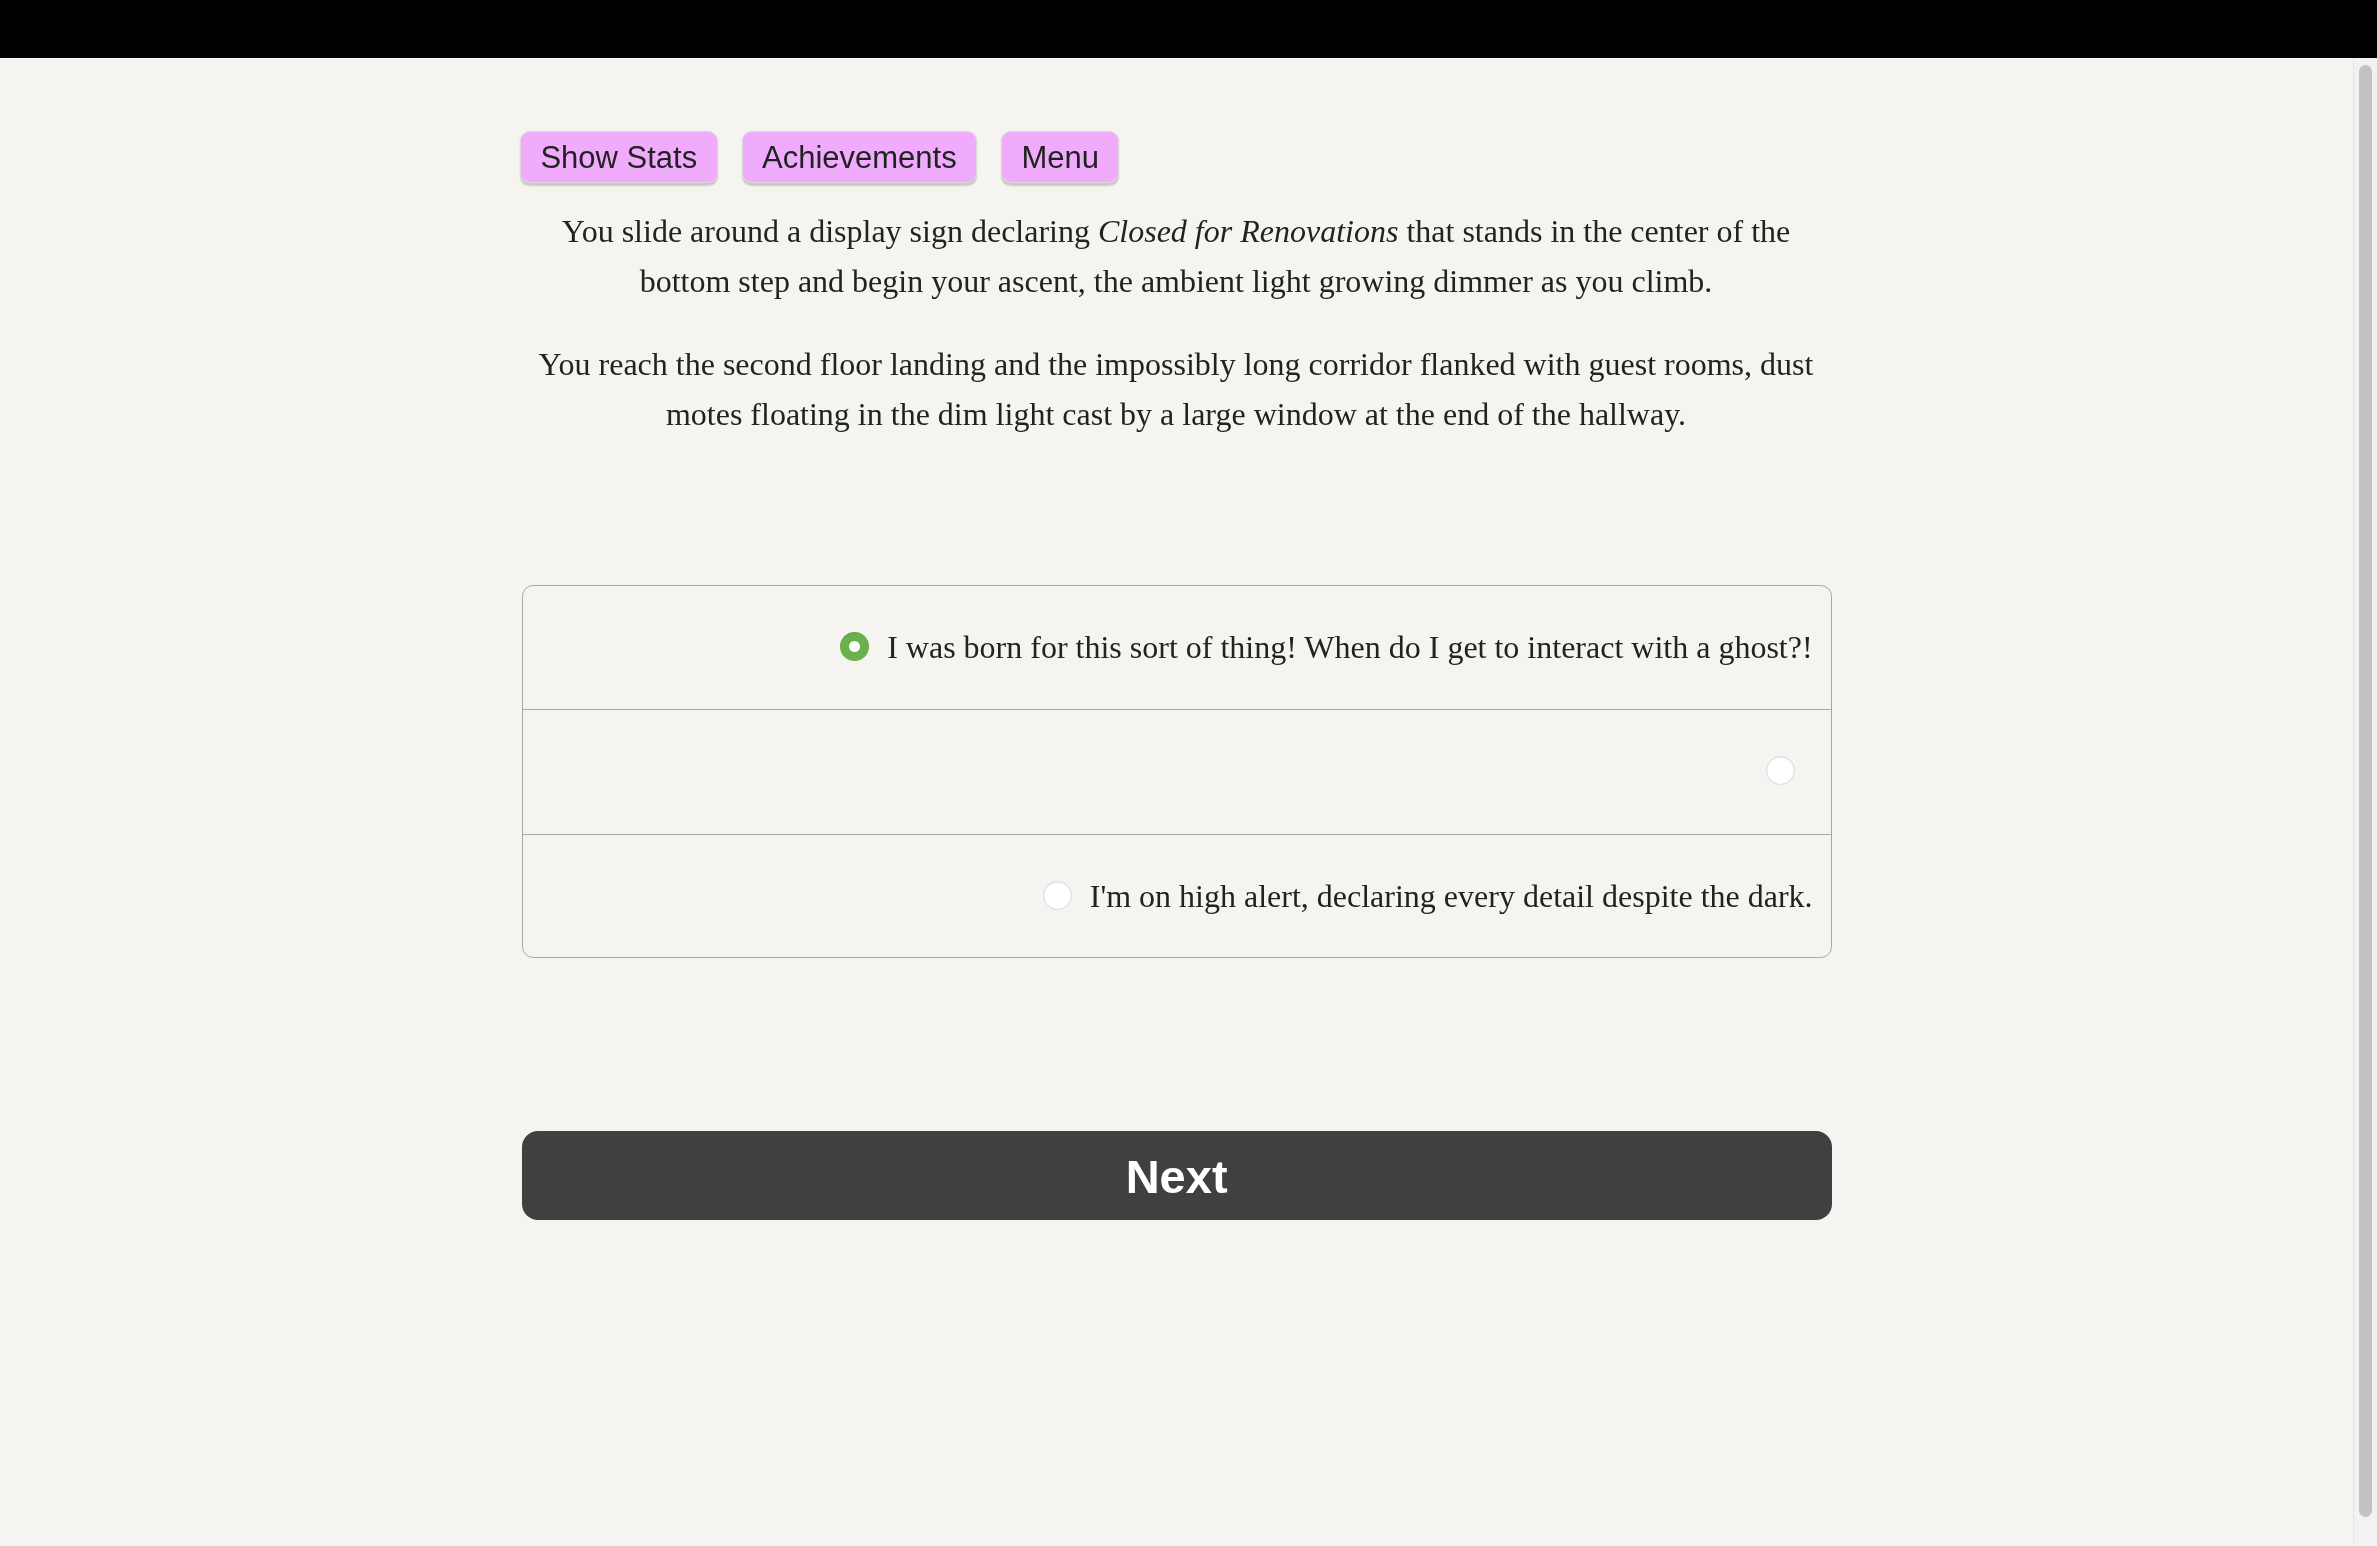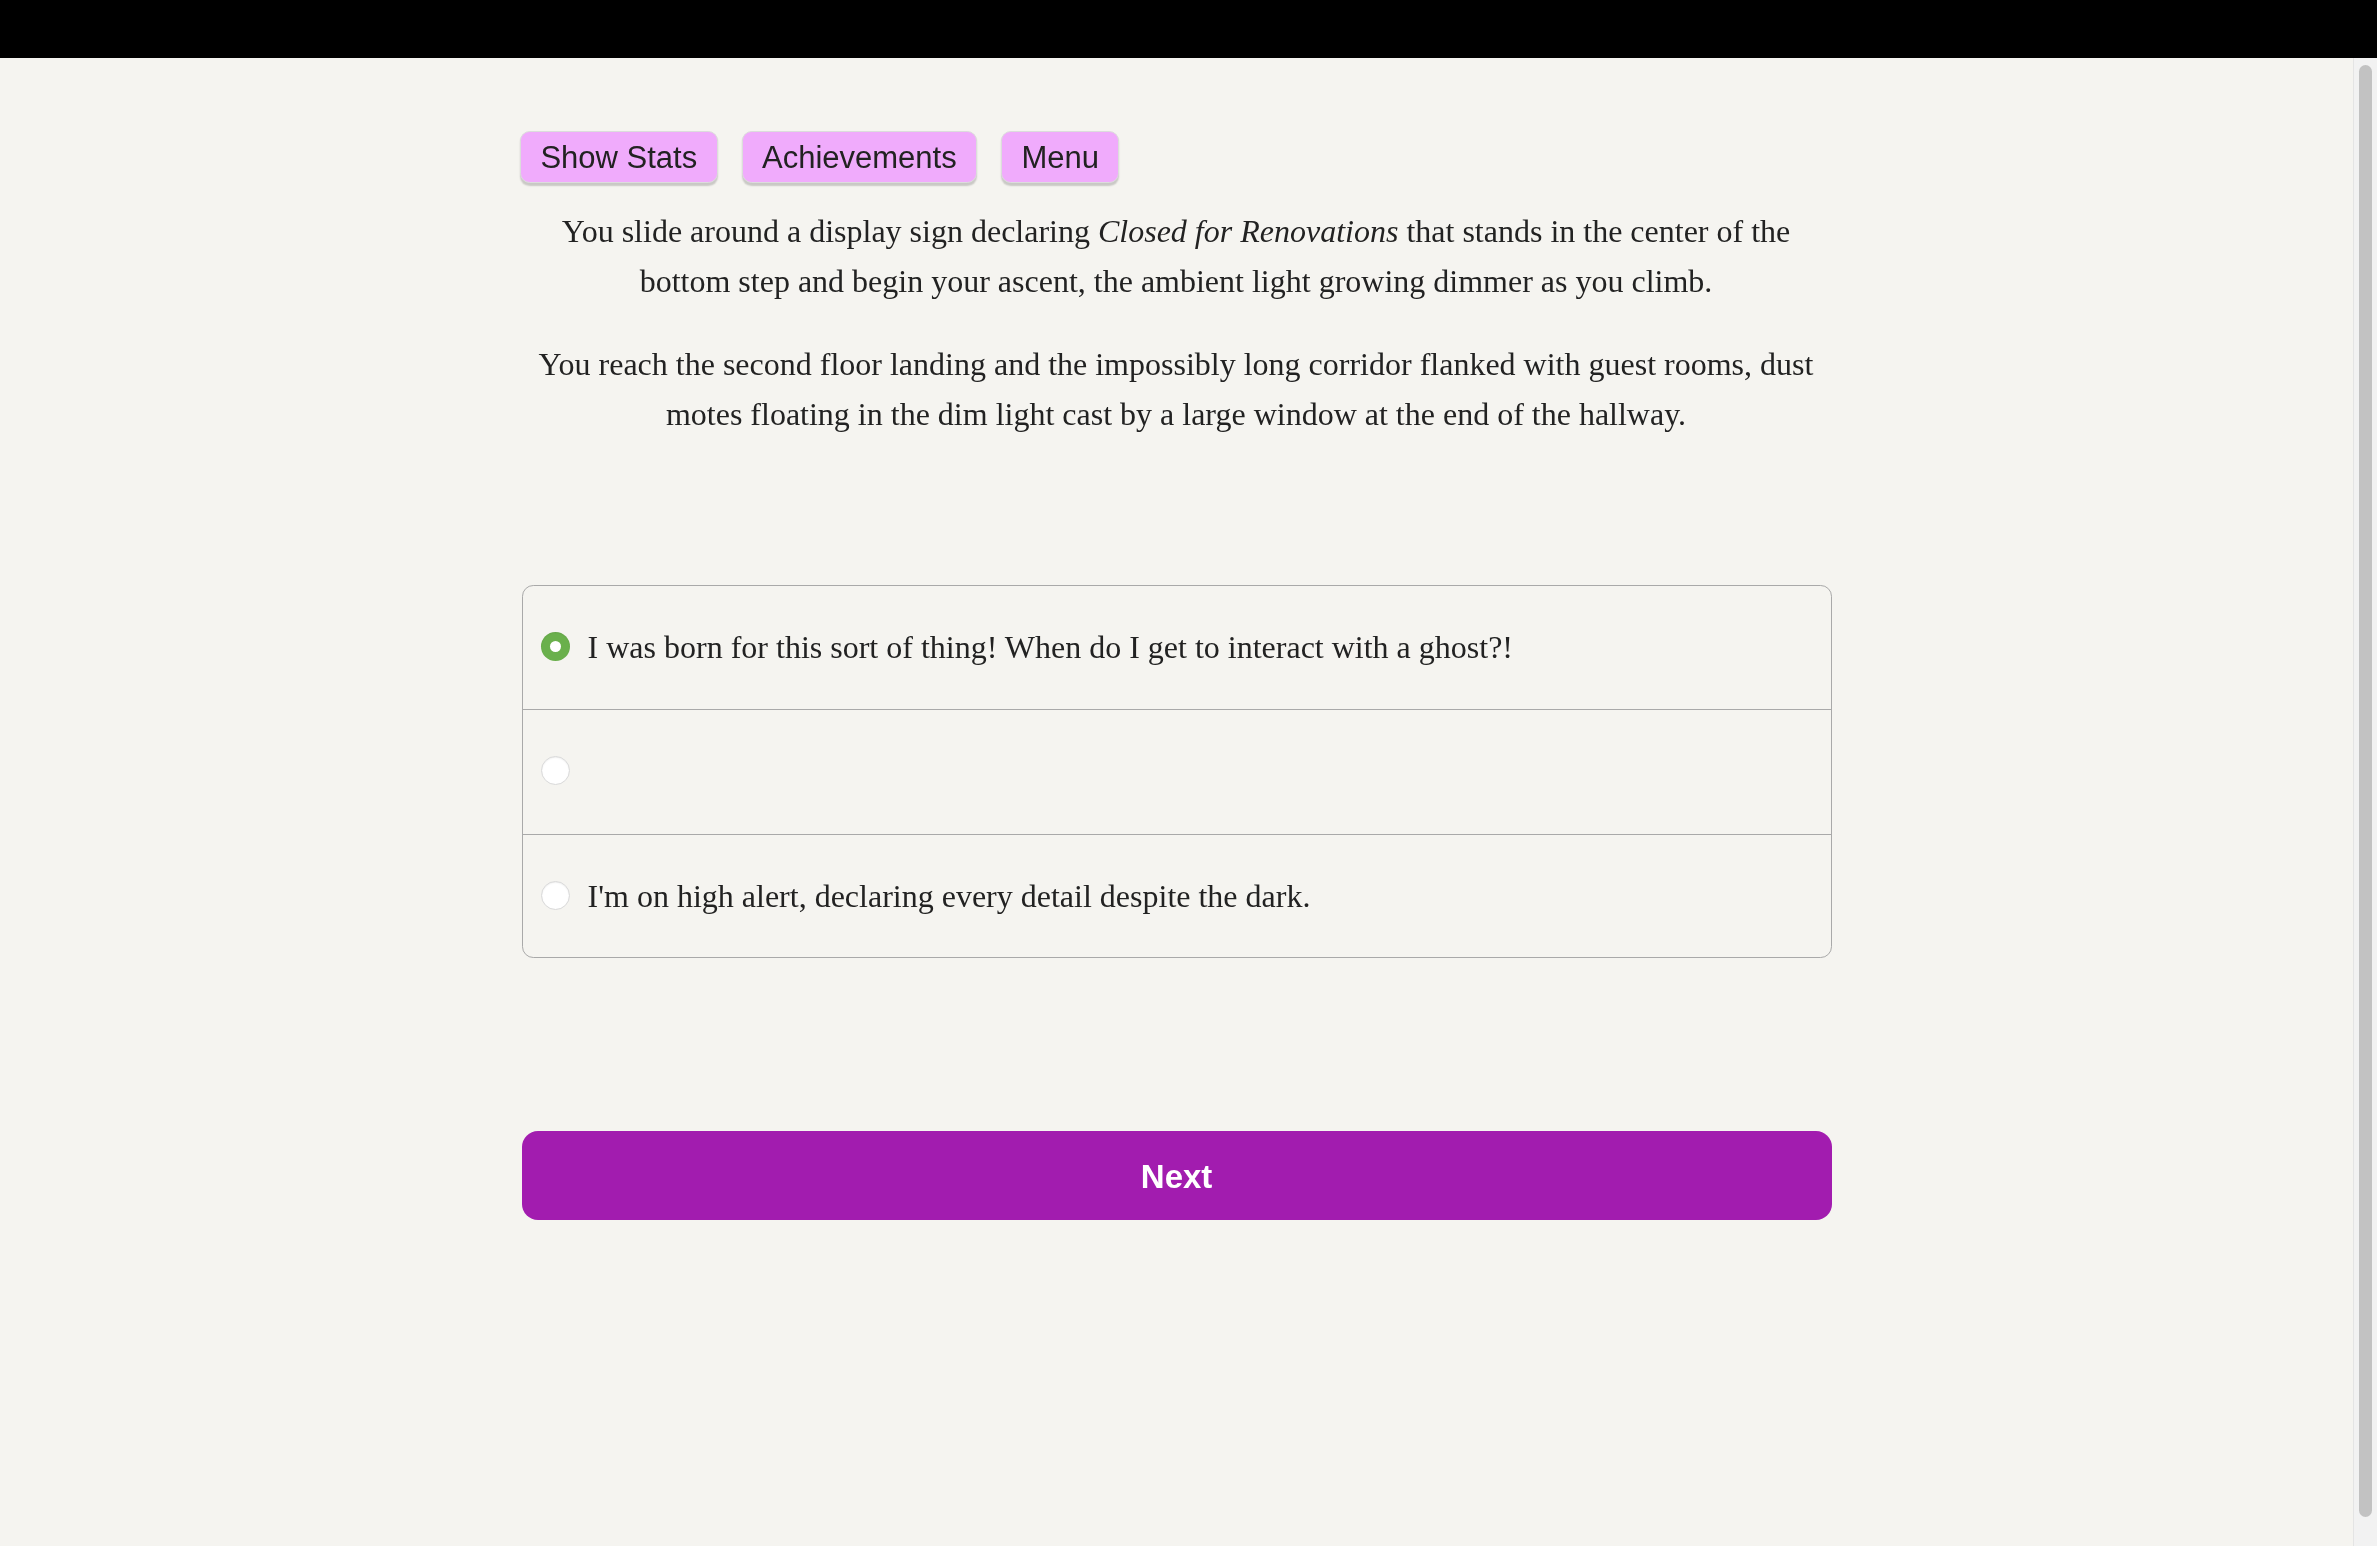--- a/index.html
+++ b/index.html
@@ -22,37 +22,37 @@
     padding:0 19.4px; height:52px; line-height:52px; cursor:pointer;
   }
   .story { margin-top:0;text-align:center; }
   .story p { font-size:32px; line-height:50px; margin:0; width:1312px; }
   .story p.p1 { margin-top:22.6px; }
   .story p.p2 { margin-top:33px; }
   .choices {
     position:absolute; top:454px; left:1.6px; width:1308px;
     border:1.6px solid #a9a9a9; border-radius:11.3px; background:#f5f4f0; overflow:hidden;
   }
-  .choice { position:relative; border-top:1.6px solid #a9a9a9; box-sizing:border-box; padding:0 18px; font-size:32px; line-height:50px; cursor:pointer; }
+  .choice { position:relative; border-top:1.6px solid #a9a9a9; box-sizing:border-box; padding:0 18px; font-size:32px; line-height:50px; cursor:pointer;text-align:right; }
   .choice:first-child { border-top:none; }
   .choice.c0 { height:123px; padding-top:36px; }
   .choice.c1 { height:137px; padding-top:21px; }
   .choice.c2 { height:125px; padding-top:36px; }
   .choice.c3 { height:123px; padding-top:36px; }
   .radio {
     display:inline-block; width:29px; height:29px; border-radius:50%;
     vertical-align:-3.2px; margin-right:18px; box-sizing:border-box;
     background:#fff; border:1.6px solid #d8d8d8; box-shadow:inset 0 0.8px 1.6px rgba(0,0,0,0.08);
   }
   .radio.checked { background:#6ab04c; border:none; position:relative; }
   .radio.checked::after { content:""; position:absolute; left:9px; top:9px; width:11.3px; height:11.3px; border-radius:50%; background:#fff; }
   .next {
     position:absolute; top:1000px; left:1.6px; width:1310px; height:89px;
-    background:#a21caf; color:#fff; border:none; border-radius:16px;
-    font-family:"Liberation Sans", "DejaVu Sans", sans-serif; font-weight:bold; font-size:33px;
+    background:#404040; color:#fff; border:none; border-radius:16px;
+    font-family:"Liberation Sans", "DejaVu Sans", sans-serif; font-weight:bold; font-size:47px;
     text-align:center; line-height:89px; cursor:pointer;
   }
 </style>
 </head>
 <body>
 
 <div class="topbar"></div>
 
 <div class="content">
   <div class="btnrow">

